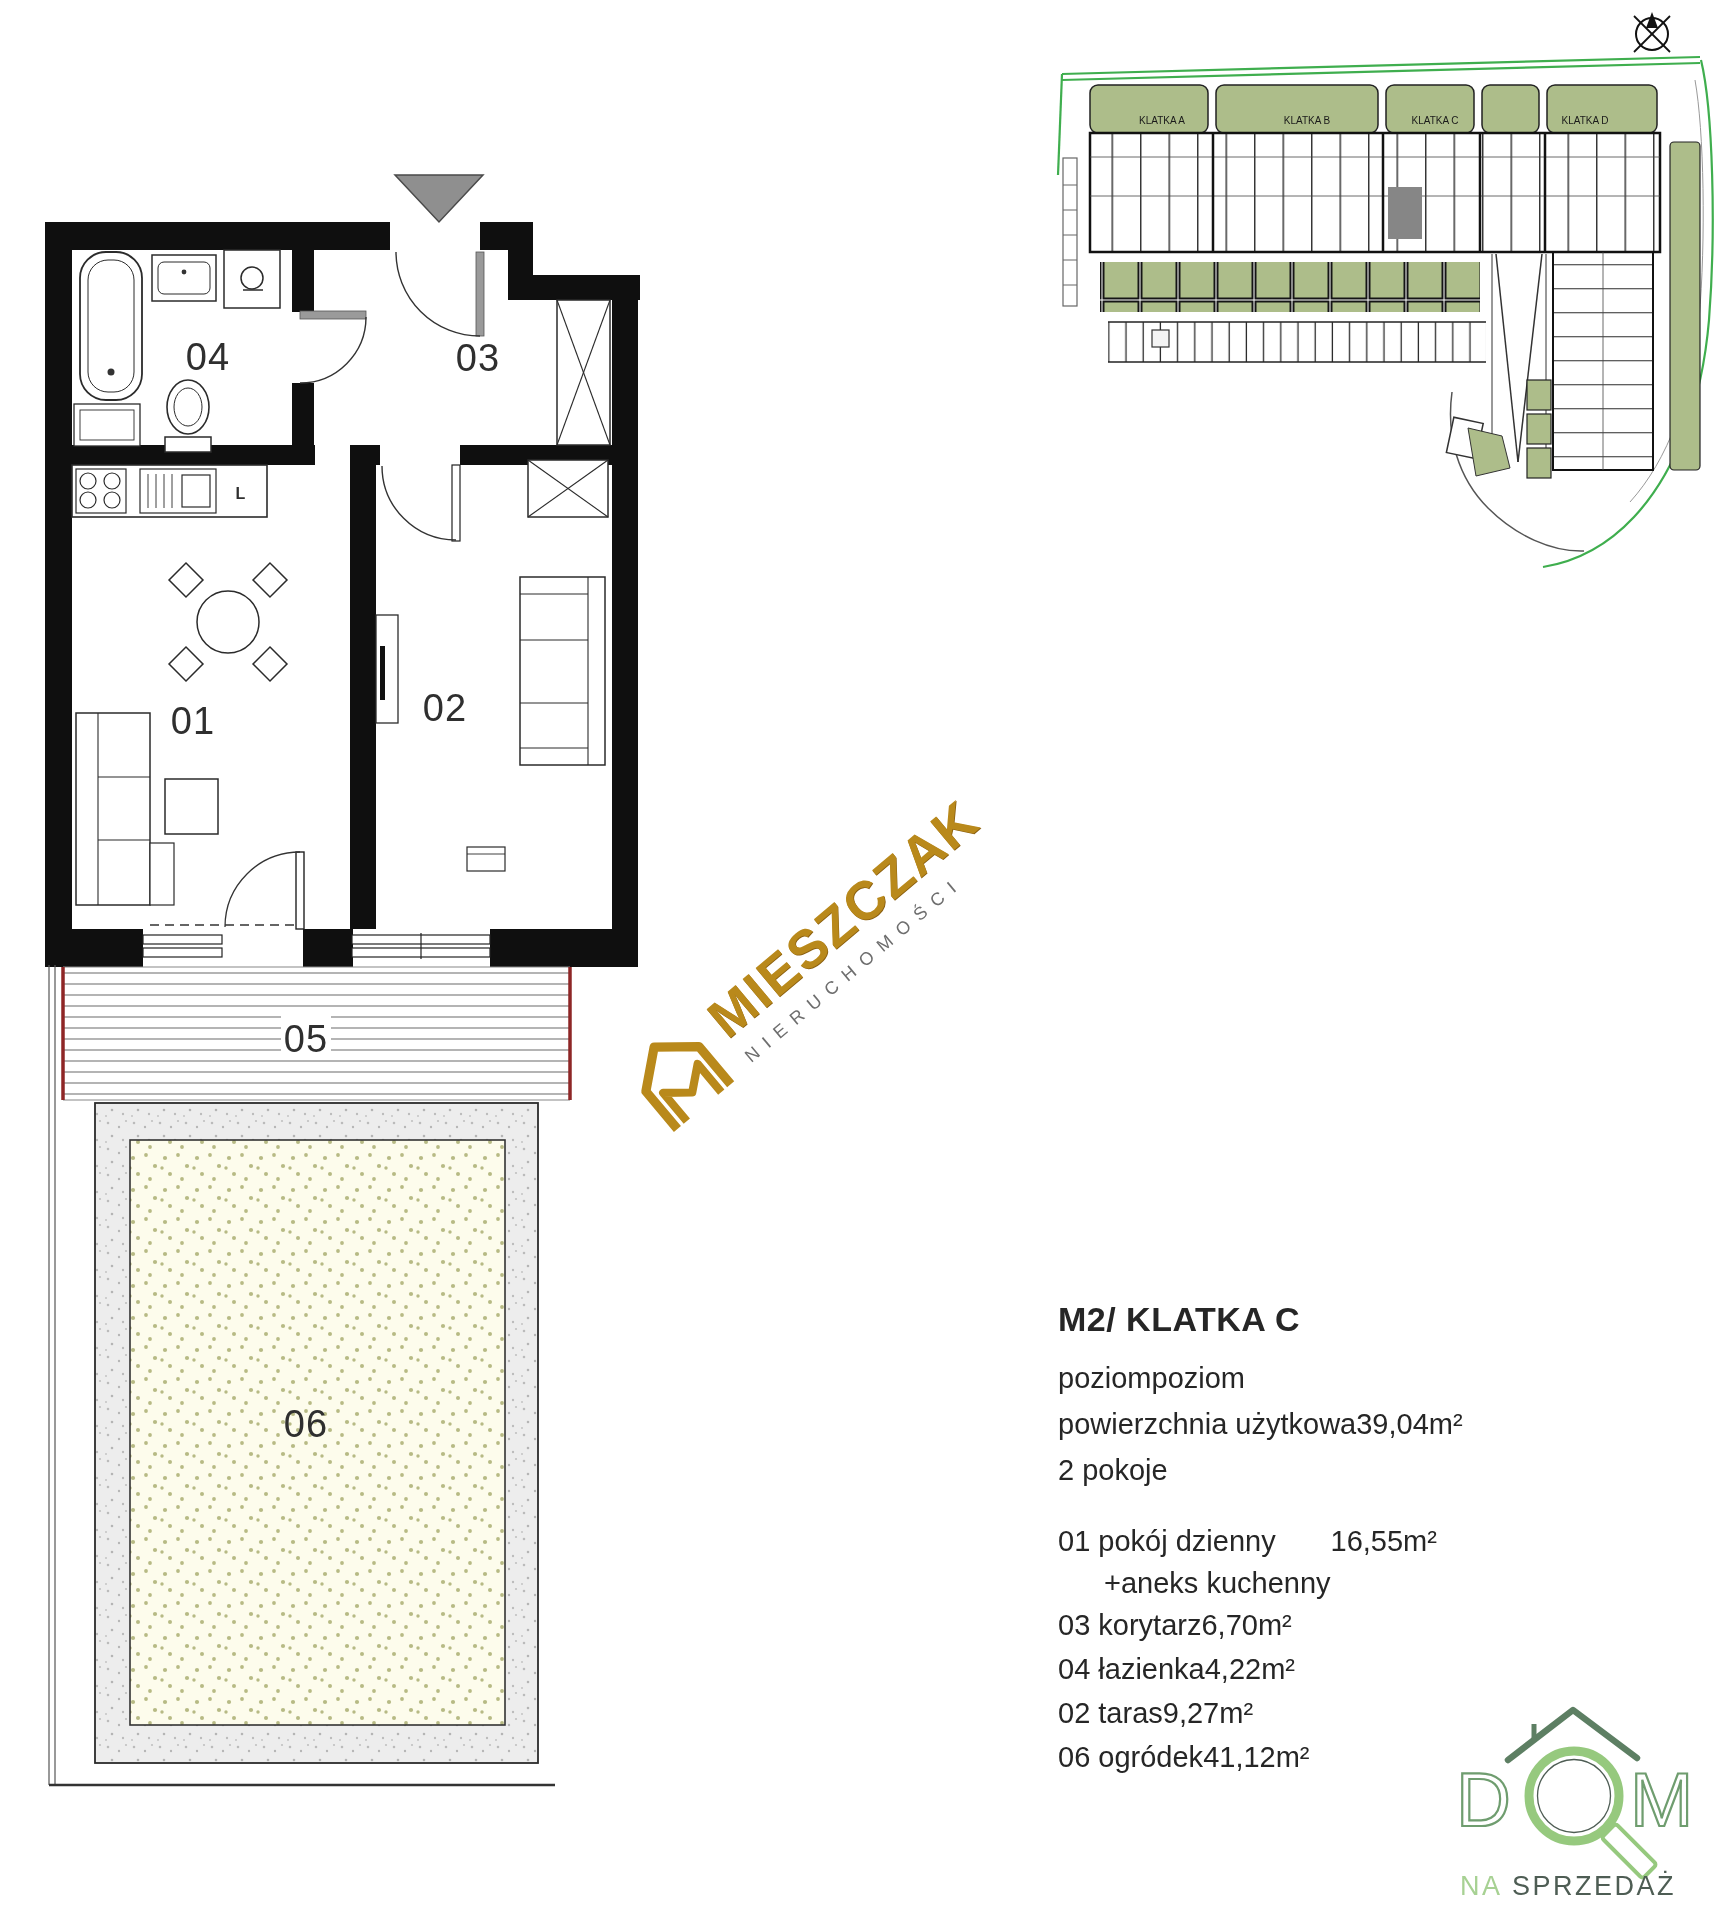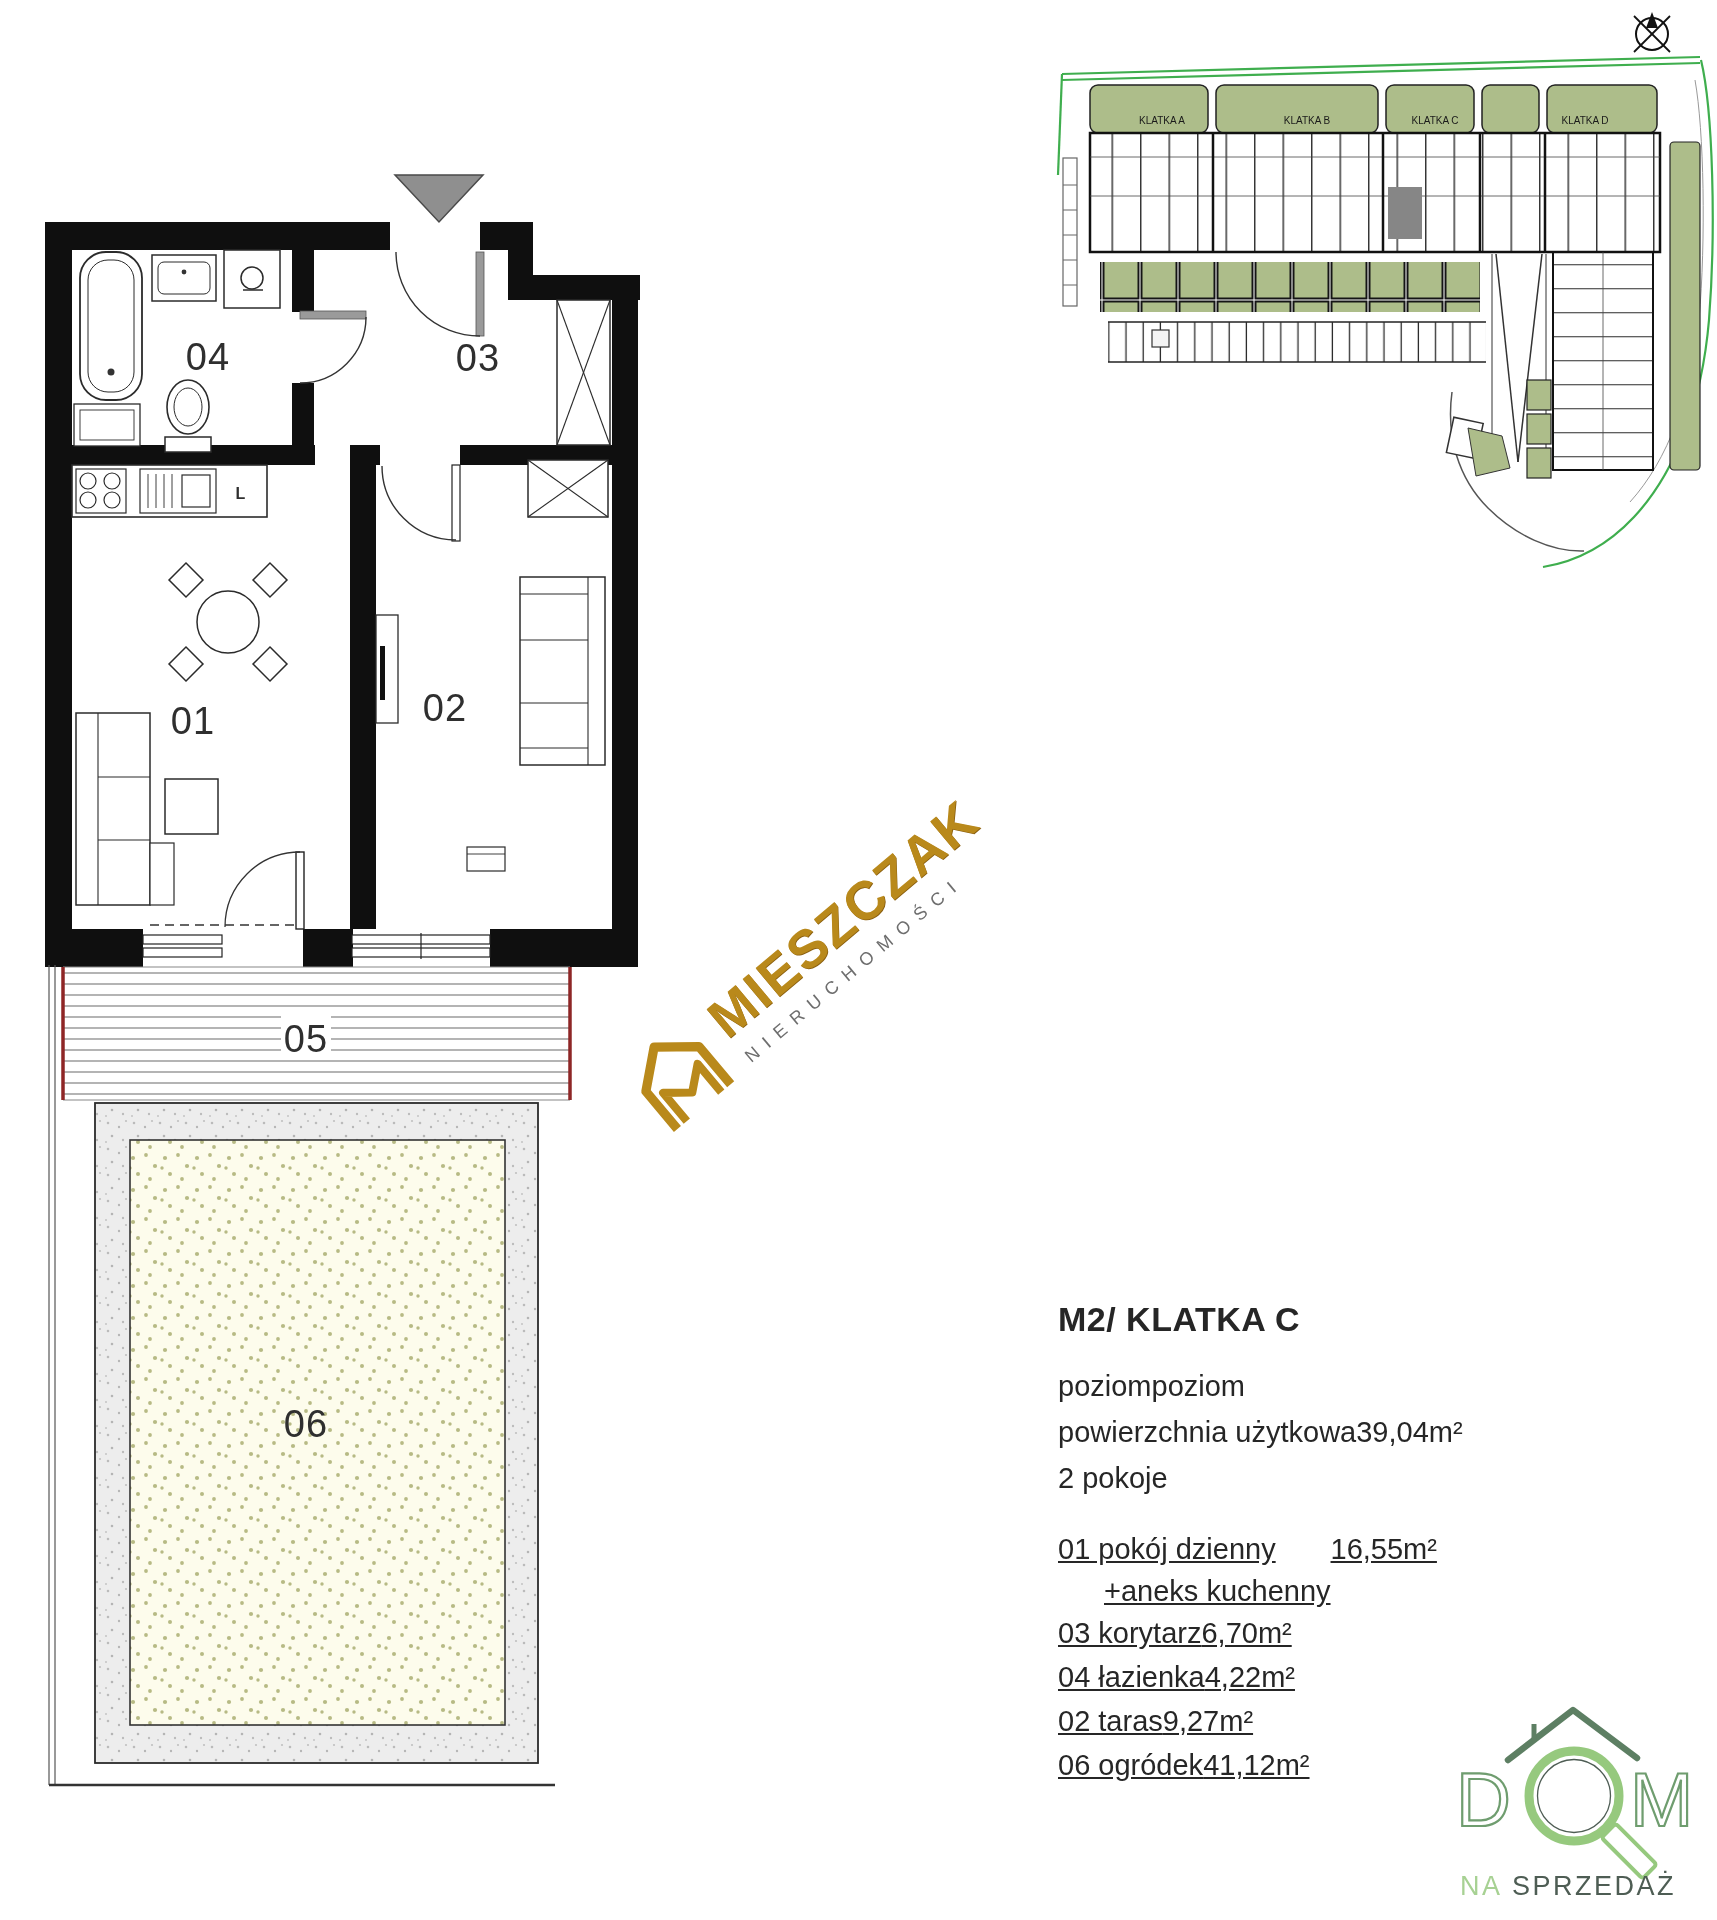--- a/index.html
+++ b/index.html
@@ -12,23 +12,23 @@
   .mlogo{left:590px;top:770px;width:440px;height:385px;z-index:1;}
   .mlogo-rot{position:absolute;left:50%;top:50%;
              transform:translate(-50%,-50%) rotate(-40deg);
              display:flex;align-items:center;gap:16px;white-space:nowrap;}
   .mlogo-name{font-size:54px;font-weight:bold;color:#b9891b;letter-spacing:2px;
               text-shadow:0 1px 0 #8a5f10;}
   .mlogo-sub{font-size:18px;color:#6e6e6e;letter-spacing:9.5px;margin-top:5px;margin-left:3px;}
 
   
   .info{left:1058px;top:1300px;width:592px;z-index:2;font-size:29px;color:#262626;}
-  .info-title{font-size:34px;font-weight:bold;letter-spacing:.5px;margin-bottom:24px;}
+  .info-title{font-size:34px;font-weight:bold;letter-spacing:.5px;margin-bottom:16px;}
   .irow{display:flex;align-items:flex-start;line-height:46px;}
-  .rrow{line-height:44px;text-decoration:underline;}
+  .rrow{line-height:44px;}
   .val{text-align:right;white-space:nowrap;}
   .bold{font-weight:normal;}
   .gap{height:26px;}
   .ind{display:block;padding-left:46px;line-height:40px;}
 
   
   #dom-logo{left:1438px;top:1688px;z-index:1;}
 </style>
 </head>
 <body>

